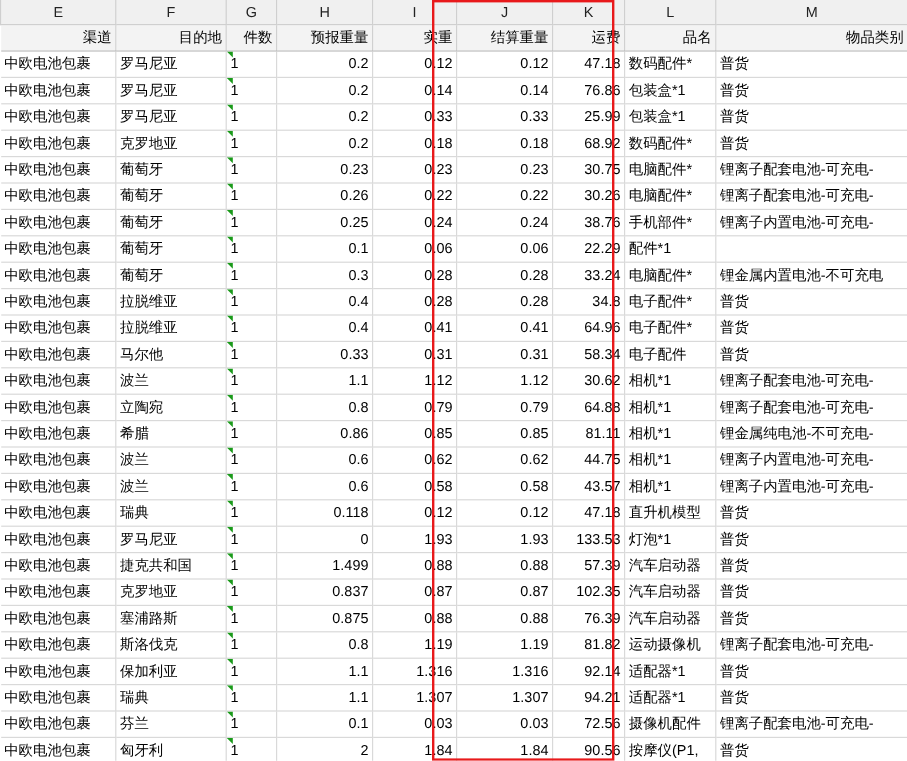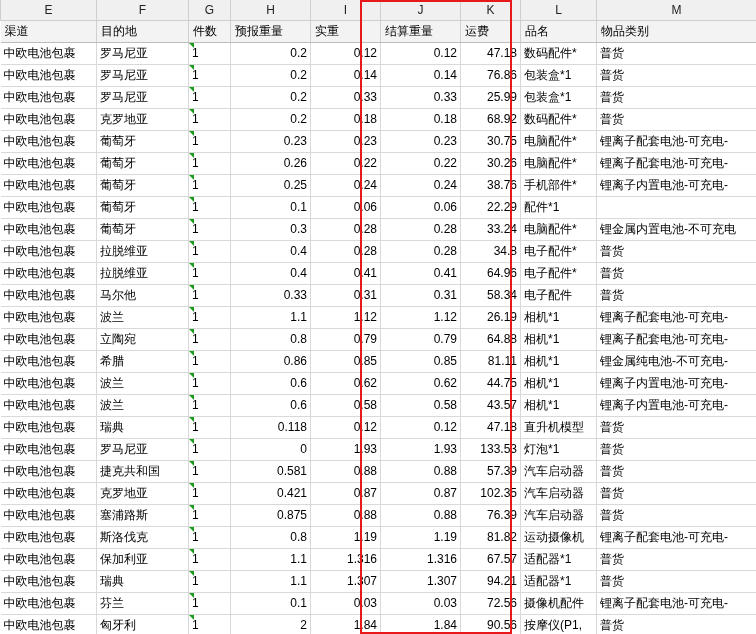--- a/index.html
+++ b/index.html
@@ -51,21 +51,21 @@
     position:absolute;
     left:0;top:0;
     border-left:5px solid transparent;
     border-top:5px solid #1a9a1a;
   }
   .hdrrow td{
     background:#f3f3f3;
     border-right:1px solid #d0d0d0;
     border-bottom:1px solid #bdbdbd;
     font-size:12px;
-    text-align:left;
+    text-align:right;
     padding-left:4px;
   }
   .redbox{
     position:absolute;
     border:2px solid #e8191b;
     pointer-events:none;
     left:360px;
     top:0px;
     width:152px;
     height:634px;
@@ -245,21 +245,21 @@
           <td class="left">电子配件</td>
           <td class="left">普货</td>
         </tr>
         <tr>
           <td class="left">中欧电池包裹</td>
           <td class="left">波兰</td>
           <td class="cnt">1</td>
           <td class="num">1.1</td>
           <td class="num">1.12</td>
           <td class="num">1.12</td>
-          <td class="num">26.19</td>
+          <td class="num">30.62</td>
           <td class="left">相机*1</td>
           <td class="left">锂离子配套电池-可充电-</td>
         </tr>
         <tr>
           <td class="left">中欧电池包裹</td>
           <td class="left">立陶宛</td>
           <td class="cnt">1</td>
           <td class="num">0.8</td>
           <td class="num">0.79</td>
           <td class="num">0.79</td>
@@ -319,32 +319,32 @@
           <td class="num">1.93</td>
           <td class="num">1.93</td>
           <td class="num">133.53</td>
           <td class="left">灯泡*1</td>
           <td class="left">普货</td>
         </tr>
         <tr>
           <td class="left">中欧电池包裹</td>
           <td class="left">捷克共和国</td>
           <td class="cnt">1</td>
-          <td class="num">0.581</td>
+          <td class="num">1.499</td>
           <td class="num">0.88</td>
           <td class="num">0.88</td>
           <td class="num">57.39</td>
           <td class="left">汽车启动器</td>
           <td class="left">普货</td>
         </tr>
         <tr>
           <td class="left">中欧电池包裹</td>
           <td class="left">克罗地亚</td>
           <td class="cnt">1</td>
-          <td class="num">0.421</td>
+          <td class="num">0.837</td>
           <td class="num">0.87</td>
           <td class="num">0.87</td>
           <td class="num">102.35</td>
           <td class="left">汽车启动器</td>
           <td class="left">普货</td>
         </tr>
         <tr>
           <td class="left">中欧电池包裹</td>
           <td class="left">塞浦路斯</td>
           <td class="cnt">1</td>
@@ -366,21 +366,21 @@
           <td class="left">运动摄像机</td>
           <td class="left">锂离子配套电池-可充电-</td>
         </tr>
         <tr>
           <td class="left">中欧电池包裹</td>
           <td class="left">保加利亚</td>
           <td class="cnt">1</td>
           <td class="num">1.1</td>
           <td class="num">1.316</td>
           <td class="num">1.316</td>
-          <td class="num">67.57</td>
+          <td class="num">92.14</td>
           <td class="left">适配器*1</td>
           <td class="left">普货</td>
         </tr>
         <tr>
           <td class="left">中欧电池包裹</td>
           <td class="left">瑞典</td>
           <td class="cnt">1</td>
           <td class="num">1.1</td>
           <td class="num">1.307</td>
           <td class="num">1.307</td>

